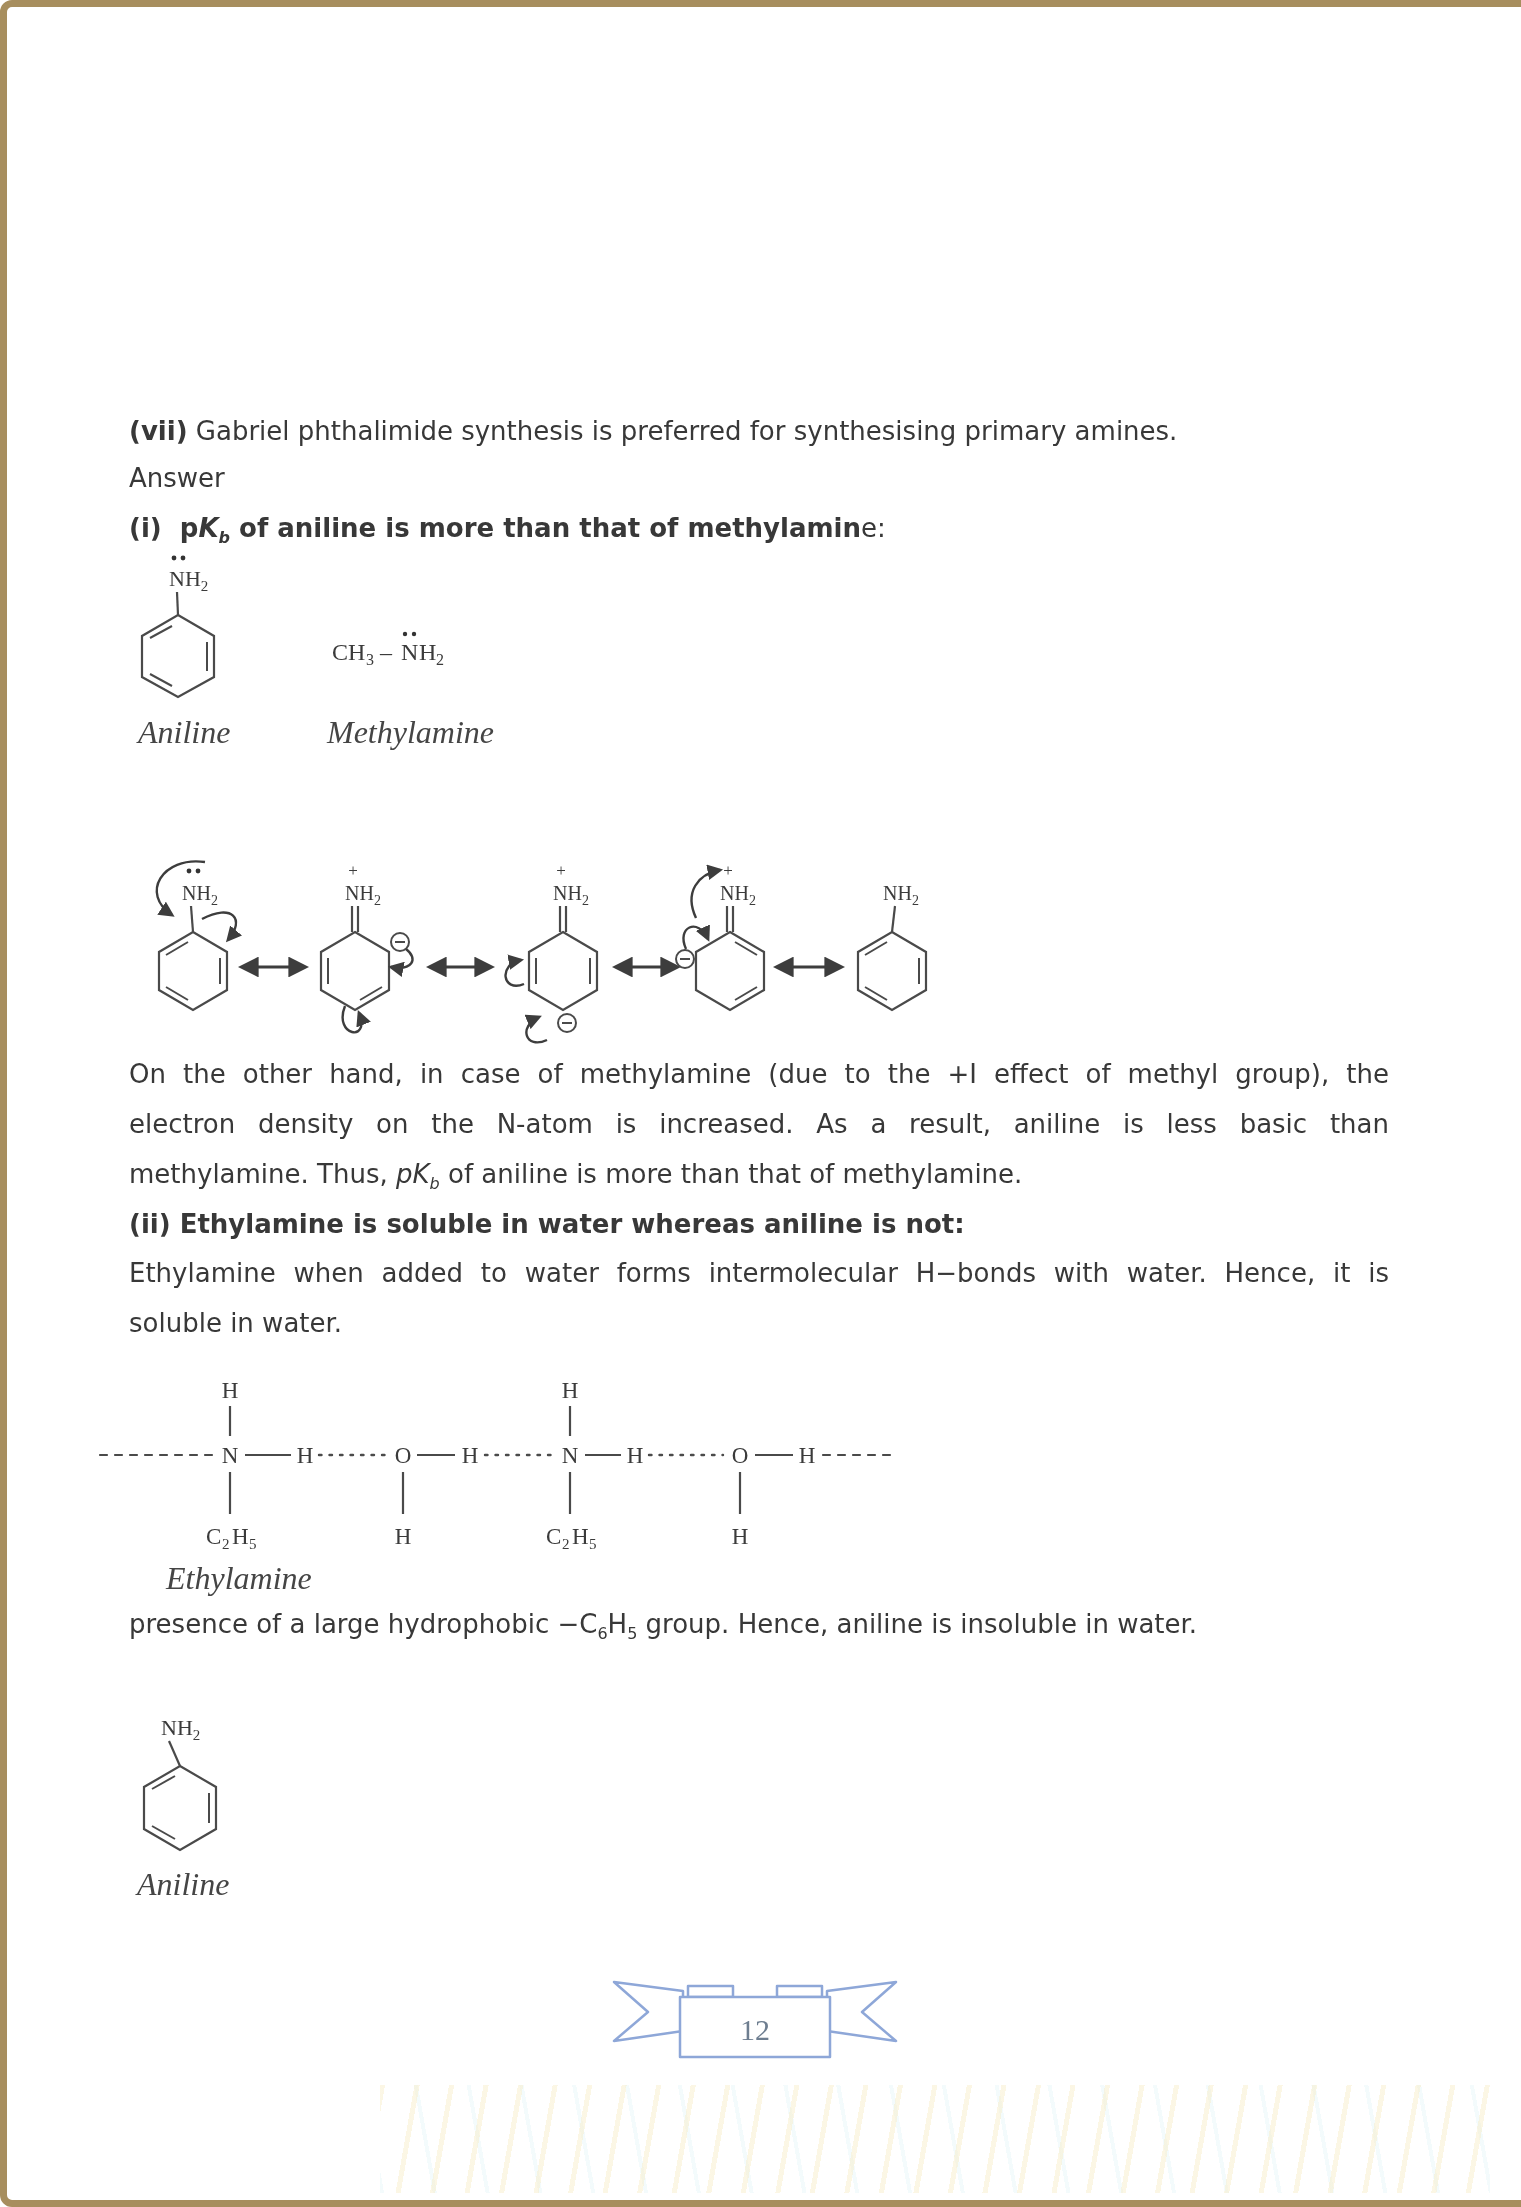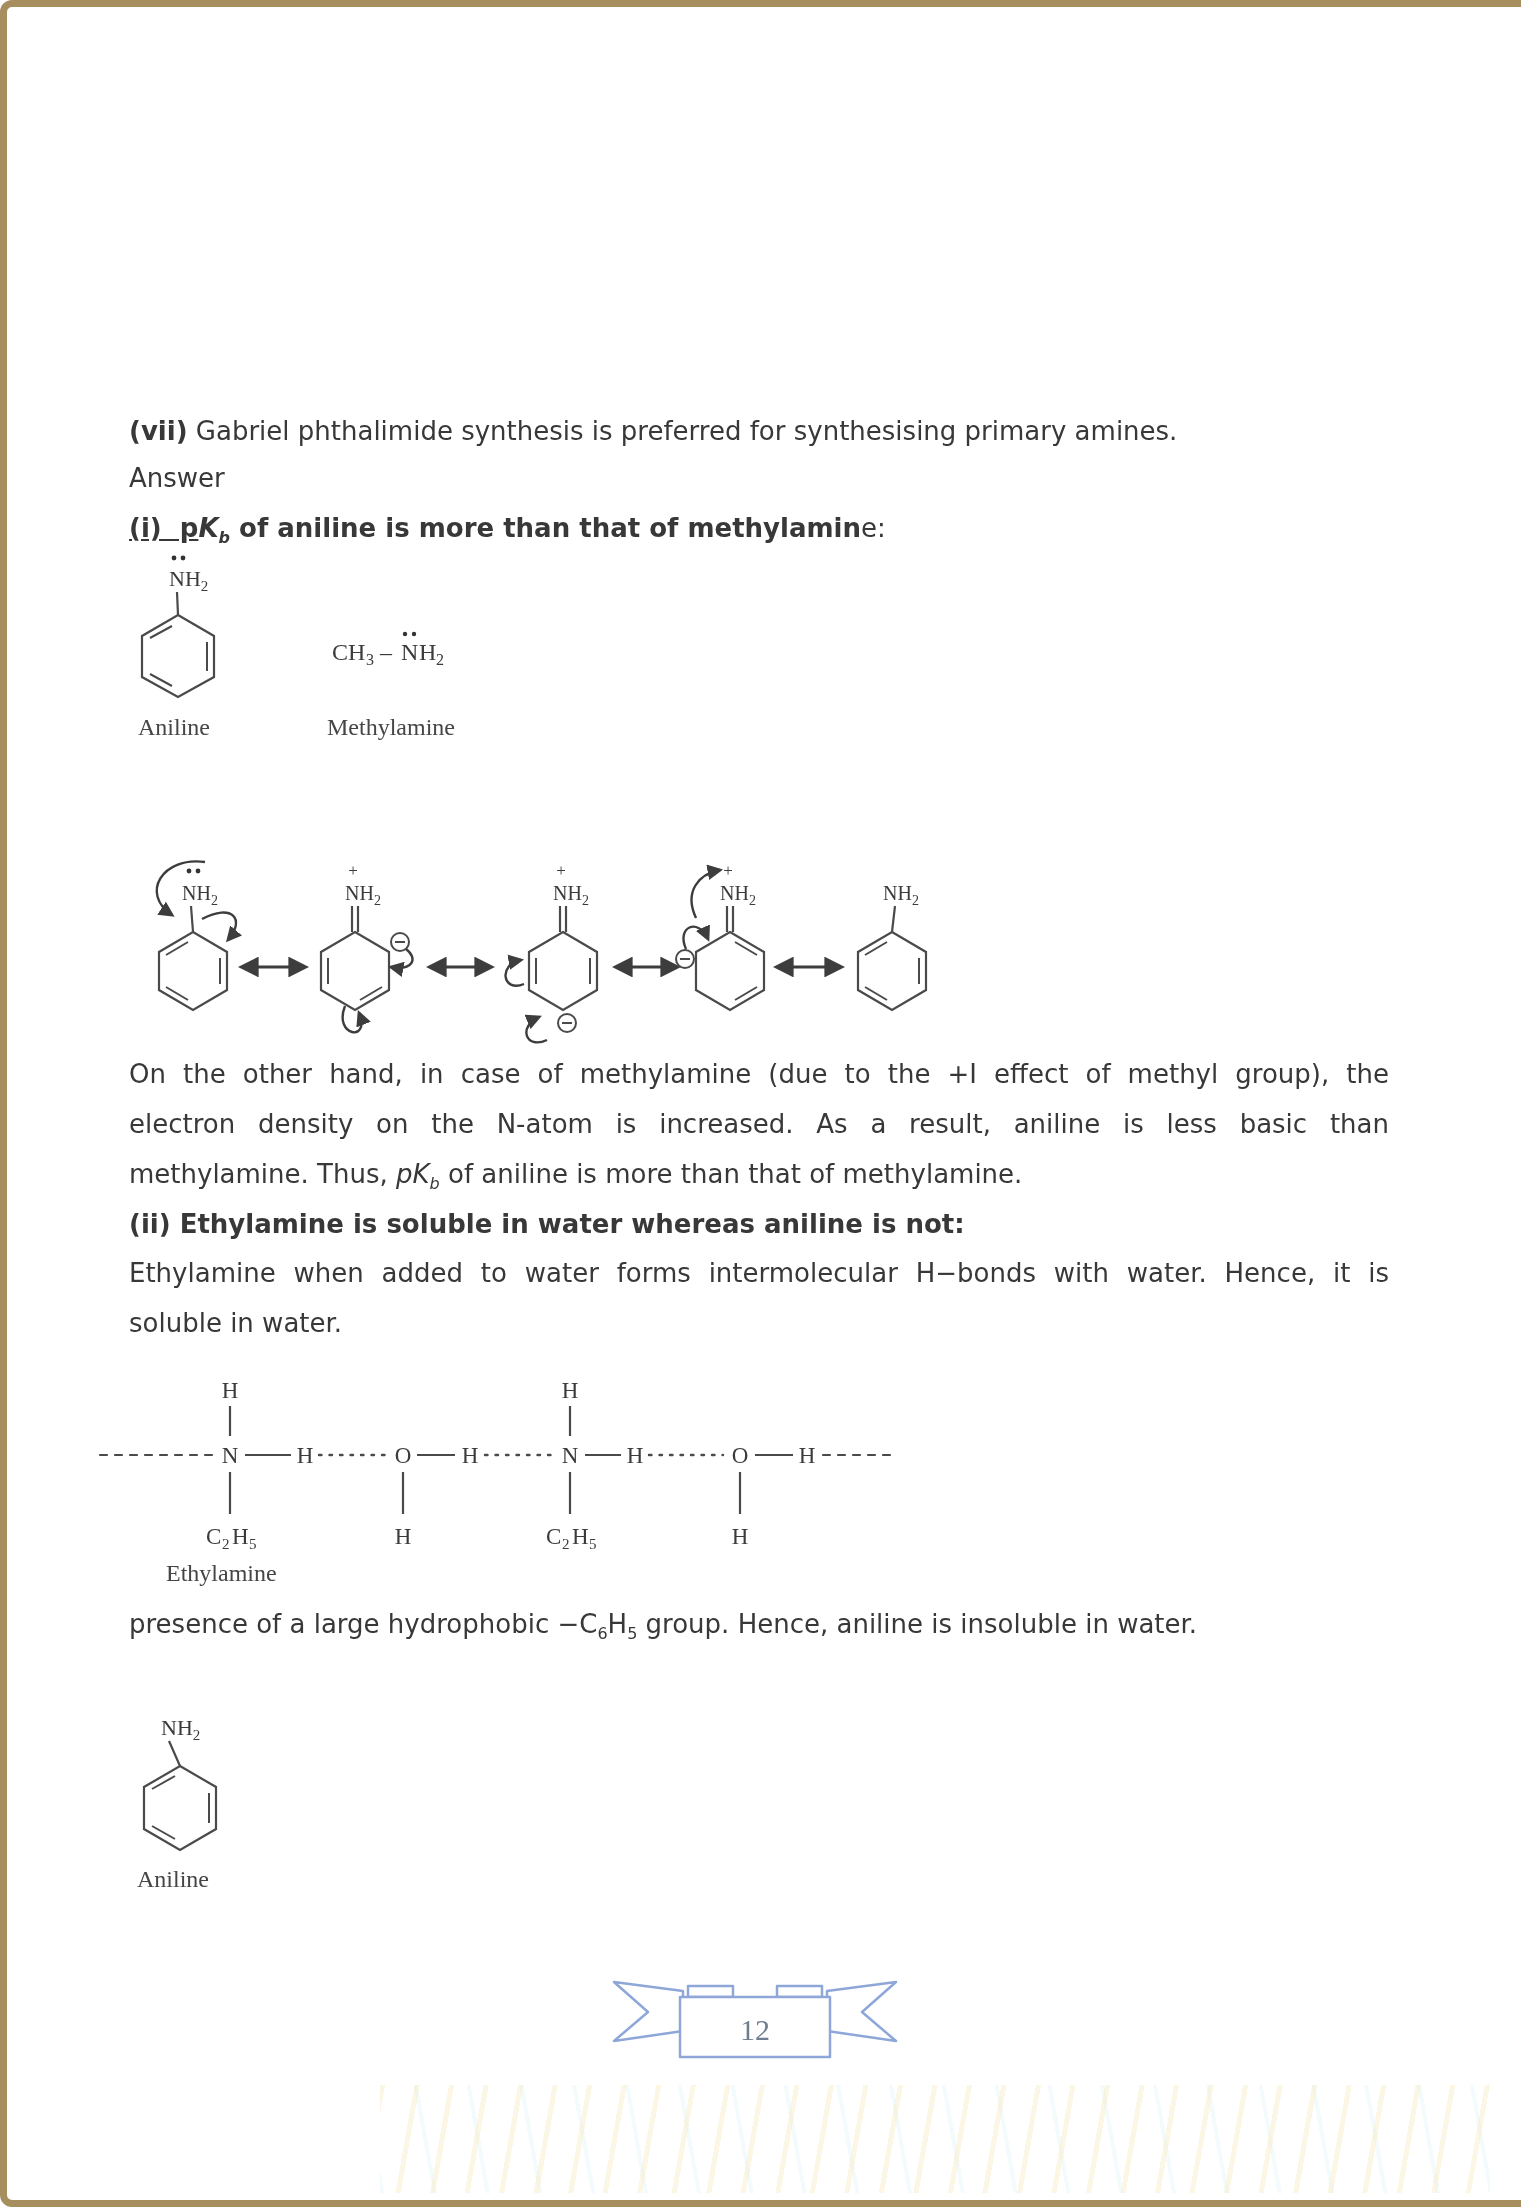--- a/index.html
+++ b/index.html
@@ -7,24 +7,24 @@
     position:relative;width:1521px;height:2207px;background:#fff;
     font-family:"DejaVu Sans","Liberation Sans",sans-serif;
     color:var(--ink,#383838);overflow:hidden;padding-left:16px;
   }
   .frame{position:absolute;inset:0;border:7px solid var(--border,#a78e5e);border-radius:12px;}
   .tblock{position:absolute;left:129px;width:1260px;font-size:26px;line-height:50px;}
   .jl{text-align:justify;text-align-last:justify;}
   .b{font-weight:bold;}
   .it{font-style:italic;}
   sub.s{font-size:16px;}
-  .pre{white-space:pre-wrap;text-decoration:underline;}
+  .pre{white-space:pre-wrap;}
   .cap{
     position:absolute;font-family:"Liberation Serif","DejaVu Serif",serif;
-    font-size:24px;color:#454545;
+    font-size:32px;color:#454545;font-style:italic;
   }
   svg{position:absolute;overflow:visible;}
   svg text{
     font-family:"Liberation Serif","DejaVu Serif",serif;
     fill:#3b3b3b;
   }
   .bond{stroke:#4a4a4a;stroke-width:2.2;fill:none;}
   .bondthin{stroke:#4a4a4a;stroke-width:2;fill:none;}
   .dotbond{stroke:#4a4a4a;stroke-width:2.4;fill:none;stroke-dasharray:2.5 8;stroke-linecap:round;}
   .dashbond{stroke:#4a4a4a;stroke-width:2.2;fill:none;stroke-dasharray:7 8;stroke-linecap:round;}

